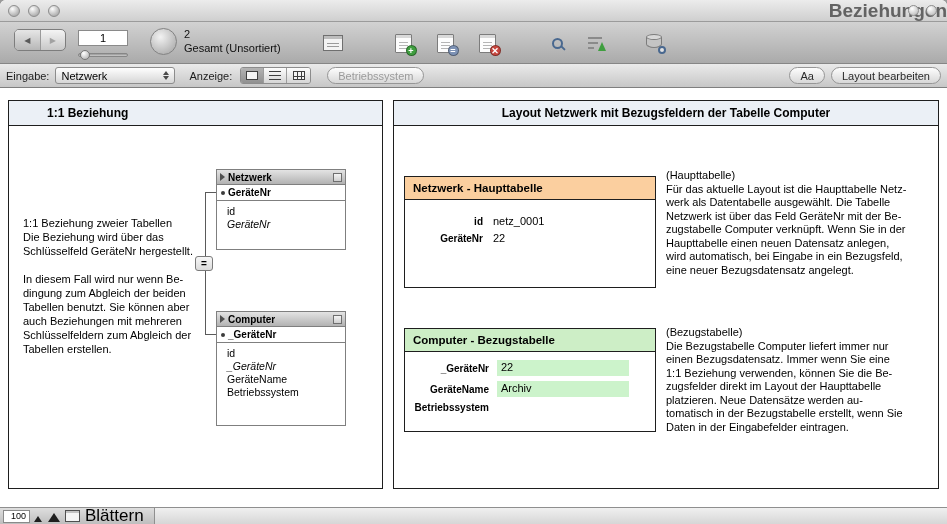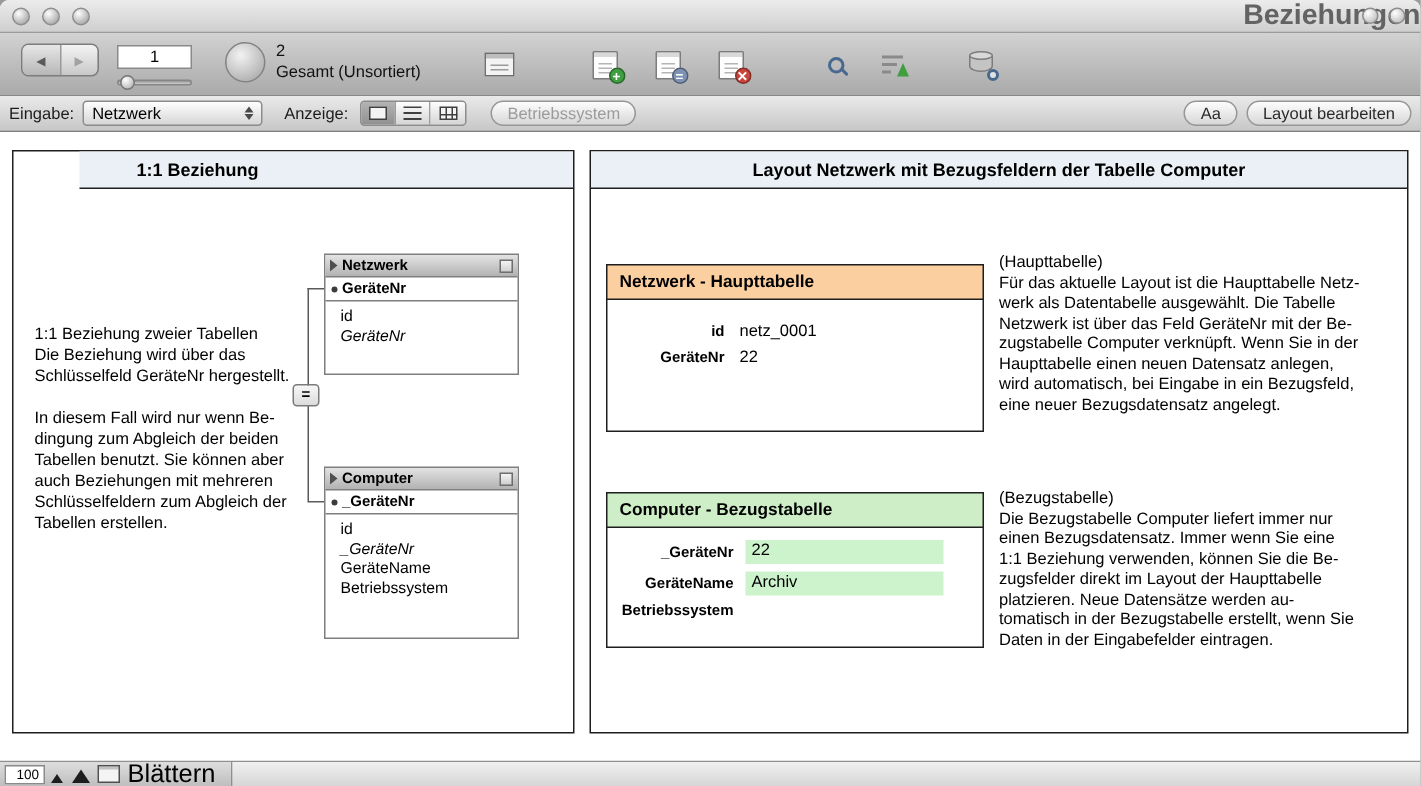--- a/index.html
+++ b/index.html
@@ -116,21 +116,21 @@
   .capsule { height:17px; border:1px solid #969696; border-radius:9px;
              background:linear-gradient(#fdfdfd,#d7d7d7); font-size:11px; color:#2a2a2a;
              padding:0 10px; display:flex; align-items:center;
              font-family:"Liberation Sans",sans-serif; }
   .capsule.disabled { color:#9b9b9b; }
   .lb-spacer { flex:1; }
 
   
   .content { position:relative; height:419px; background:#fff; }
   .panel { position:absolute; top:12px; border:1px solid #1e1e1e; background:#fff; }
-  .panel-left  { left:8px;  width:375px; height:389px;padding-left:44px; }
+  .panel-left  { left:8px;  width:375px; height:389px; }
   .panel-right { left:393px; width:546px; height:389px; }
   .panel-header { height:25px; border-bottom:1px solid #1e1e1e; background:#ebf0f6;
                   font-size:12px; font-weight:bold; line-height:25px; }
   .panel-left  .panel-header { padding-left:38px; }
   .panel-right .panel-header { text-align:center; }
 
   .intro-text { position:absolute; left:14px; top:115px; width:190px;
                 font-size:11px; line-height:14px; white-space:pre-line; color:#000; }
 
   

